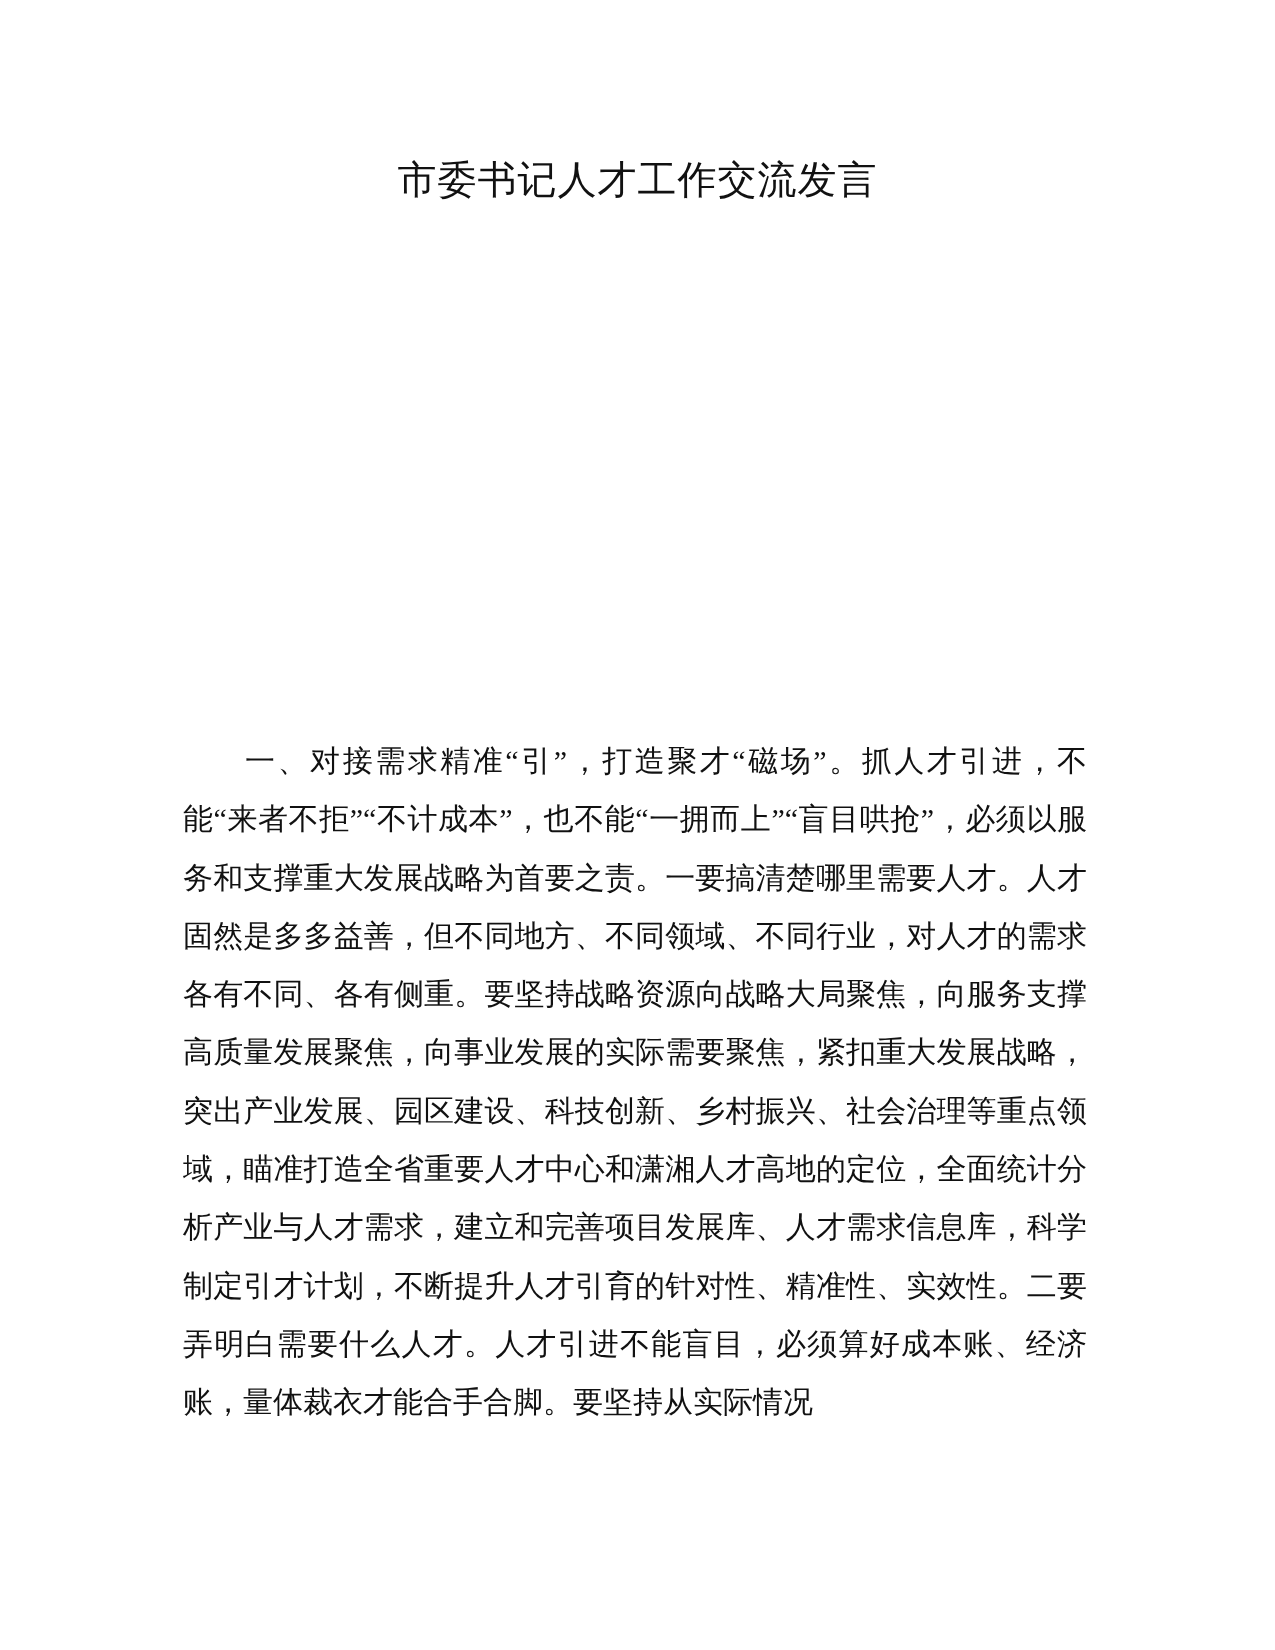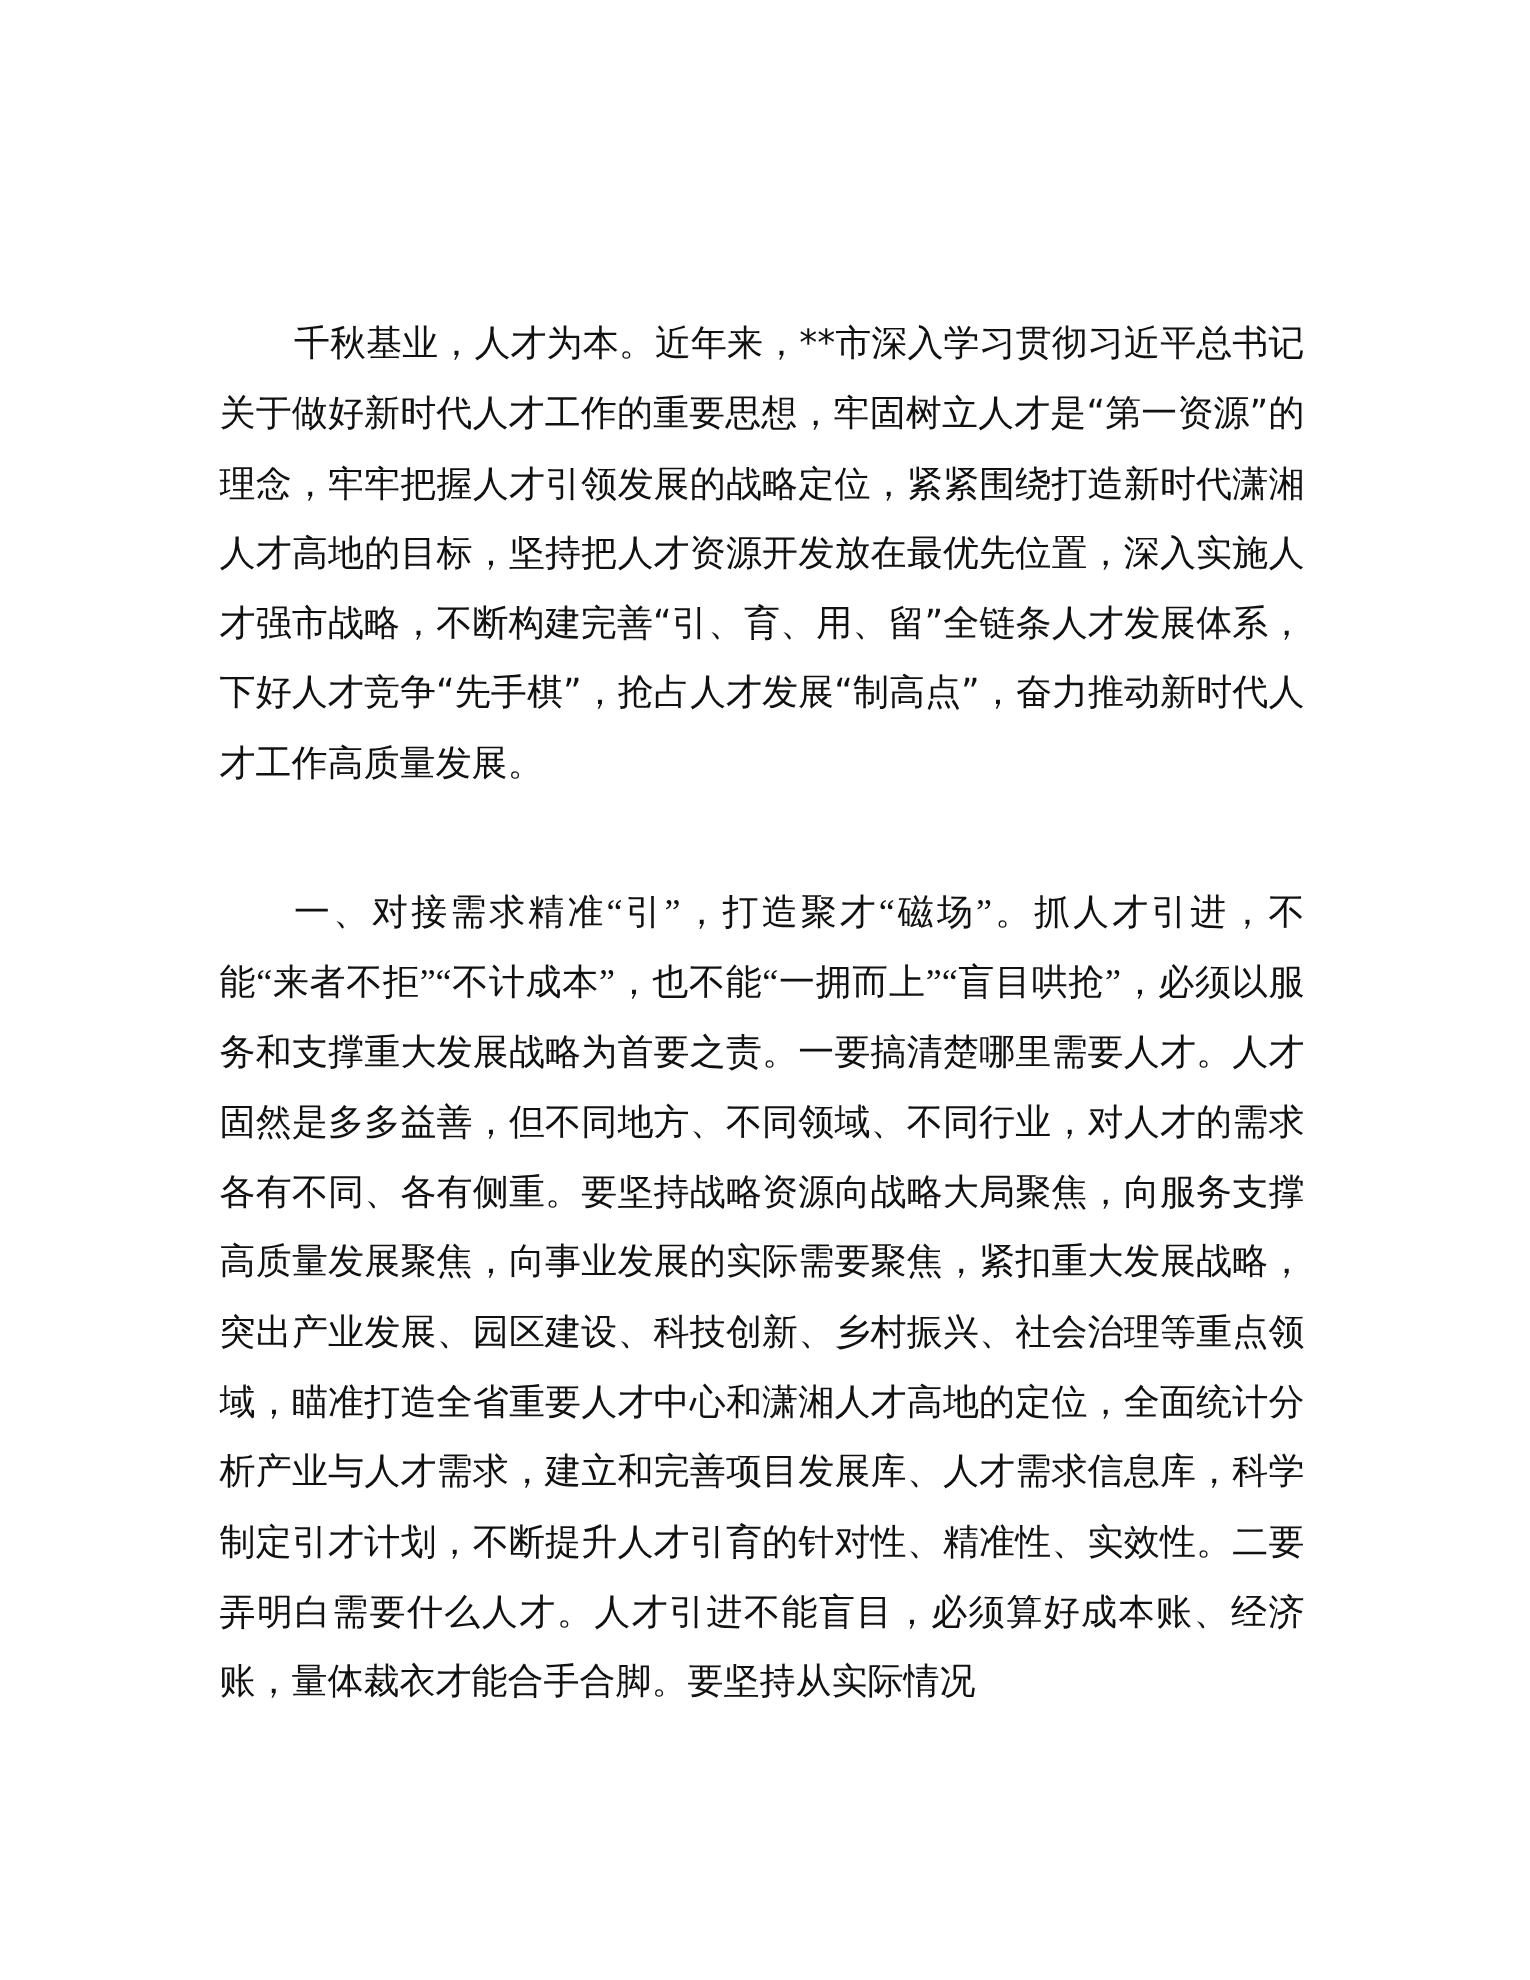--- a/index.html
+++ b/index.html
@@ -7,15 +7,15 @@
     .page { position: absolute; left: 0; top: 0; width: 1275px; height: 1650px; background: #fff; }
     .title { position: absolute; left: 0; width: 1275px; top: 152px; text-align: center; font-size: 39px; line-height: 56px; letter-spacing: 1px; }
     .para { position: absolute; left: 183px; width: 904px; font-size: 30px; line-height: 58.3px; text-align: justify; text-indent: 62px; letter-spacing: 0px; }
     .p1 { top: 228px; }
     .p2 { top: 702px; font-family: Liberation Serif, serif; }
   </style>
 </head>
 <body>
 
 <div class="page">
-  <p class="para p1">千秋基业，人才为本。近年来，**市深入学习贯彻习近平总书记关于做好新时代人才工作的重要思想，牢固树立人才是“第一资源”的理念，牢牢把握人才引领发展的战略定位，紧紧围绕打造新时代潇湘人才高地的目标，坚持把人才资源开发放在最优先位置，深入实施人才强市战略，不断构建完善“引、育、用、留”全链条人才发展体系，下好人才竞争“先手棋”，抢占人才发展“制高点”，奋力推动新时代人才工作高质量发展。</p>
+  <div class="title">市委书记人才工作交流发言</div>
   <p class="para p2">一、对接需求精准“引”，打造聚才“磁场”。抓人才引进，不能“来者不拒”“不计成本”，也不能“一拥而上”“盲目哄抢”，必须以服务和支撑重大发展战略为首要之责。一要搞清楚哪里需要人才。人才固然是多多益善，但不同地方、不同领域、不同行业，对人才的需求各有不同、各有侧重。要坚持战略资源向战略大局聚焦，向服务支撑高质量发展聚焦，向事业发展的实际需要聚焦，紧扣重大发展战略，突出产业发展、园区建设、科技创新、乡村振兴、社会治理等重点领域，瞄准打造全省重要人才中心和潇湘人才高地的定位，全面统计分析产业与人才需求，建立和完善项目发展库、人才需求信息库，科学制定引才计划，不断提升人才引育的针对性、精准性、实效性。二要弄明白需要什么人才。人才引进不能盲目，必须算好成本账、经济账，量体裁衣才能合手合脚。要坚持从实际情况</p>
 </div>
 
 </body></html>

